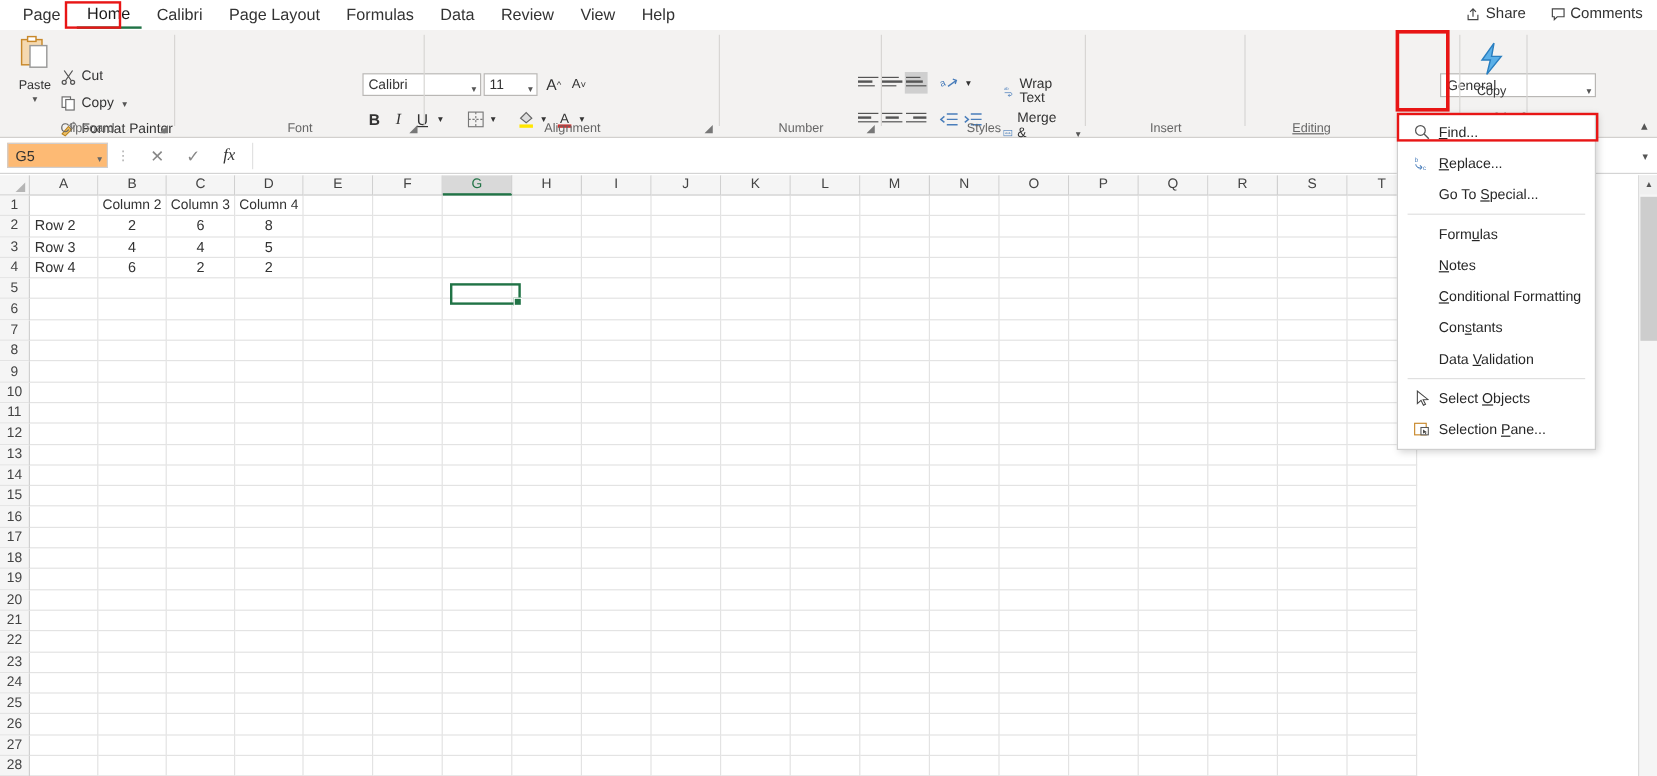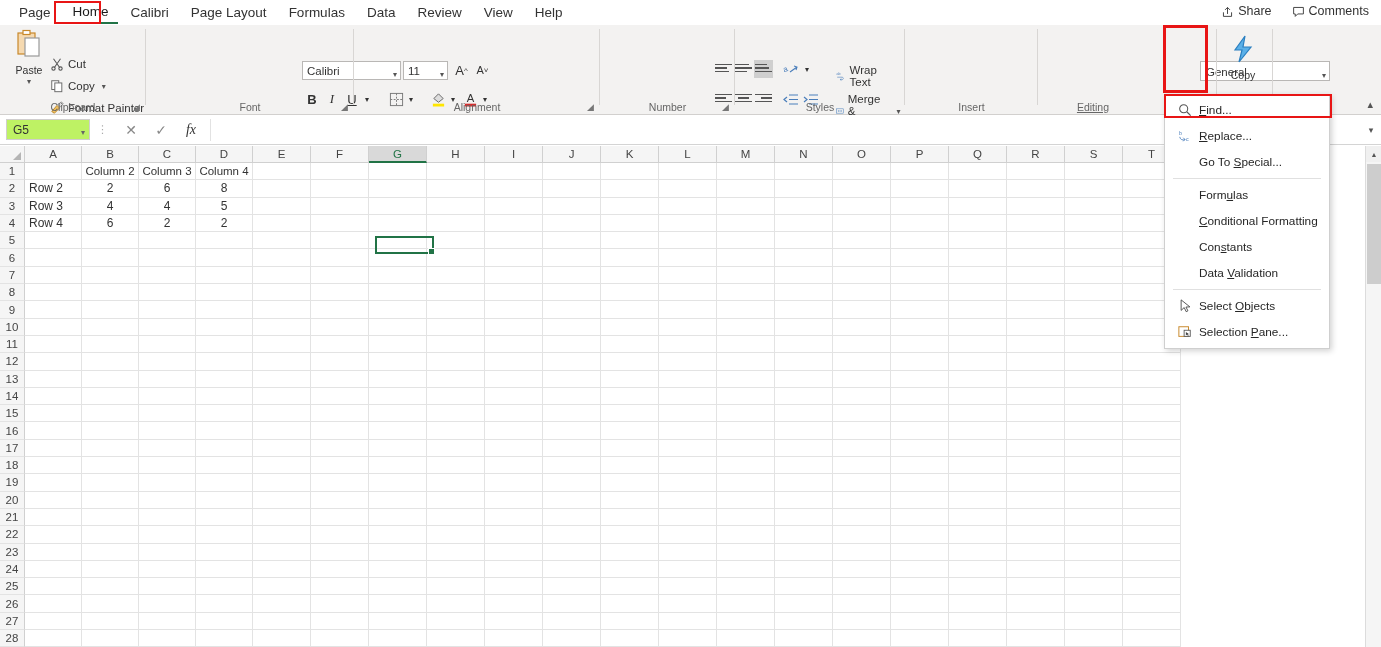--- a/index.html
+++ b/index.html
@@ -135,21 +135,21 @@
   }
 
   
   .fbar {
     position: absolute; top: 115px; left: 0; width: 1381px; height: 30px;
     background: #ffffff; border-bottom: 1px solid #d4d4d4;
     display: flex; align-items: center;
   }
   .namebox {
     margin-left: 6px; width: 84px; height: 21px;
-    border: 1px solid #d0cece; background: #bef264;
+    border: 1px solid #d0cece; background: #fdba74;
     font-size: 12px; color: #333; padding: 2px 16px 2px 6px;
     line-height: 17px; position: relative;
   }
   .namebox .na { position: absolute; right: 4px; top: 4px; font-size: 8px; color: #666; }
   .fbar-sep { margin: 0 7px; color: #aaa; font-size: 11px; letter-spacing: 1px; }
   .fbar-ico {
     width: 30px; height: 22px; display: flex;
     align-items: center; justify-content: center;
     color: #888; font-size: 14px;
   }
@@ -1372,20 +1372,24 @@
         <span class="mi-ico"></span>
         <span class="mi-lbl">Go To <u>S</u>pecial...</span>
       </div>
       <div class="msep"></div>
       <div class="mi">
         <span class="mi-ico"></span>
         <span class="mi-lbl">Form<u>u</u>las</span>
       </div>
       <div class="mi">
         <span class="mi-ico"></span>
+        <span class="mi-lbl"><u>N</u>otes</span>
+      </div>
+      <div class="mi">
+        <span class="mi-ico"></span>
         <span class="mi-lbl"><u>C</u>onditional Formatting</span>
       </div>
       <div class="mi">
         <span class="mi-ico"></span>
         <span class="mi-lbl">Con<u>s</u>tants</span>
       </div>
       <div class="mi">
         <span class="mi-ico"></span>
         <span class="mi-lbl">Data <u>V</u>alidation</span>
       </div>

